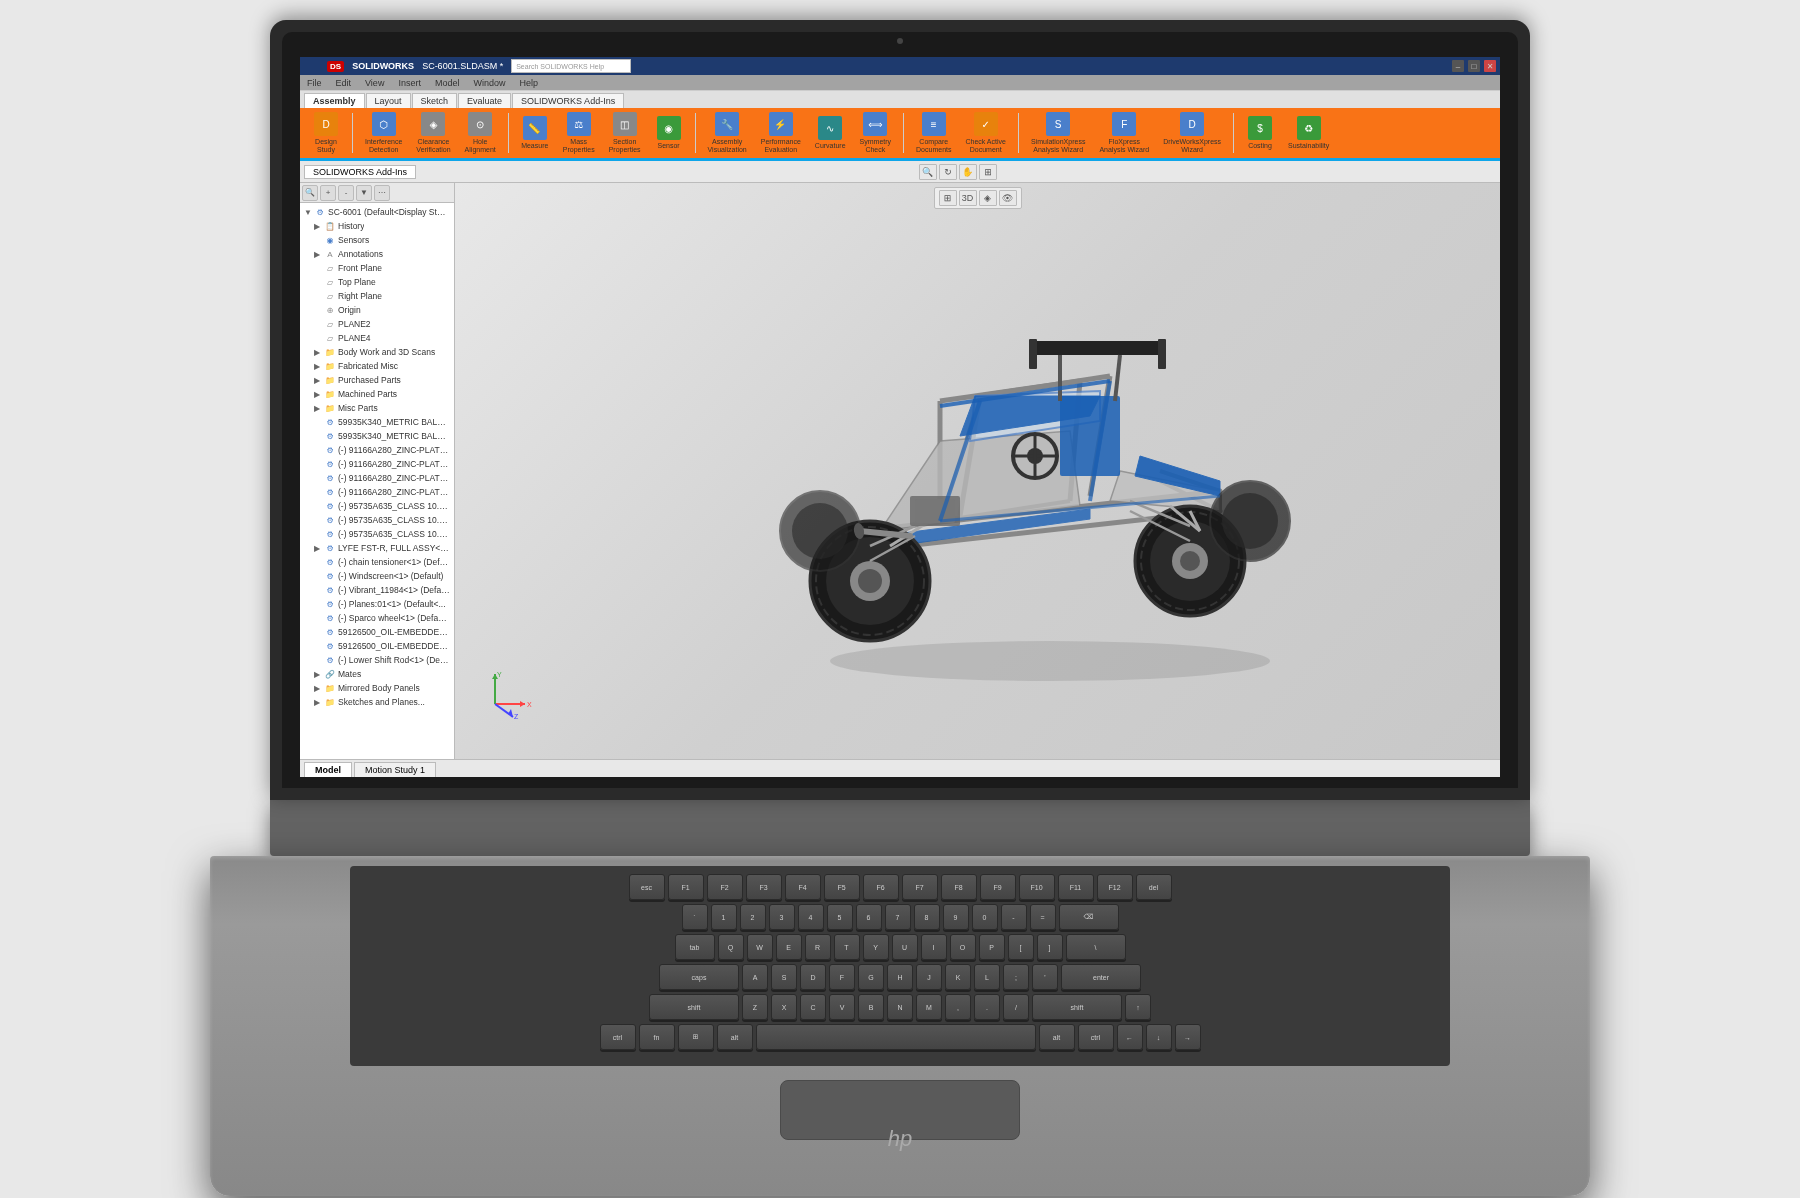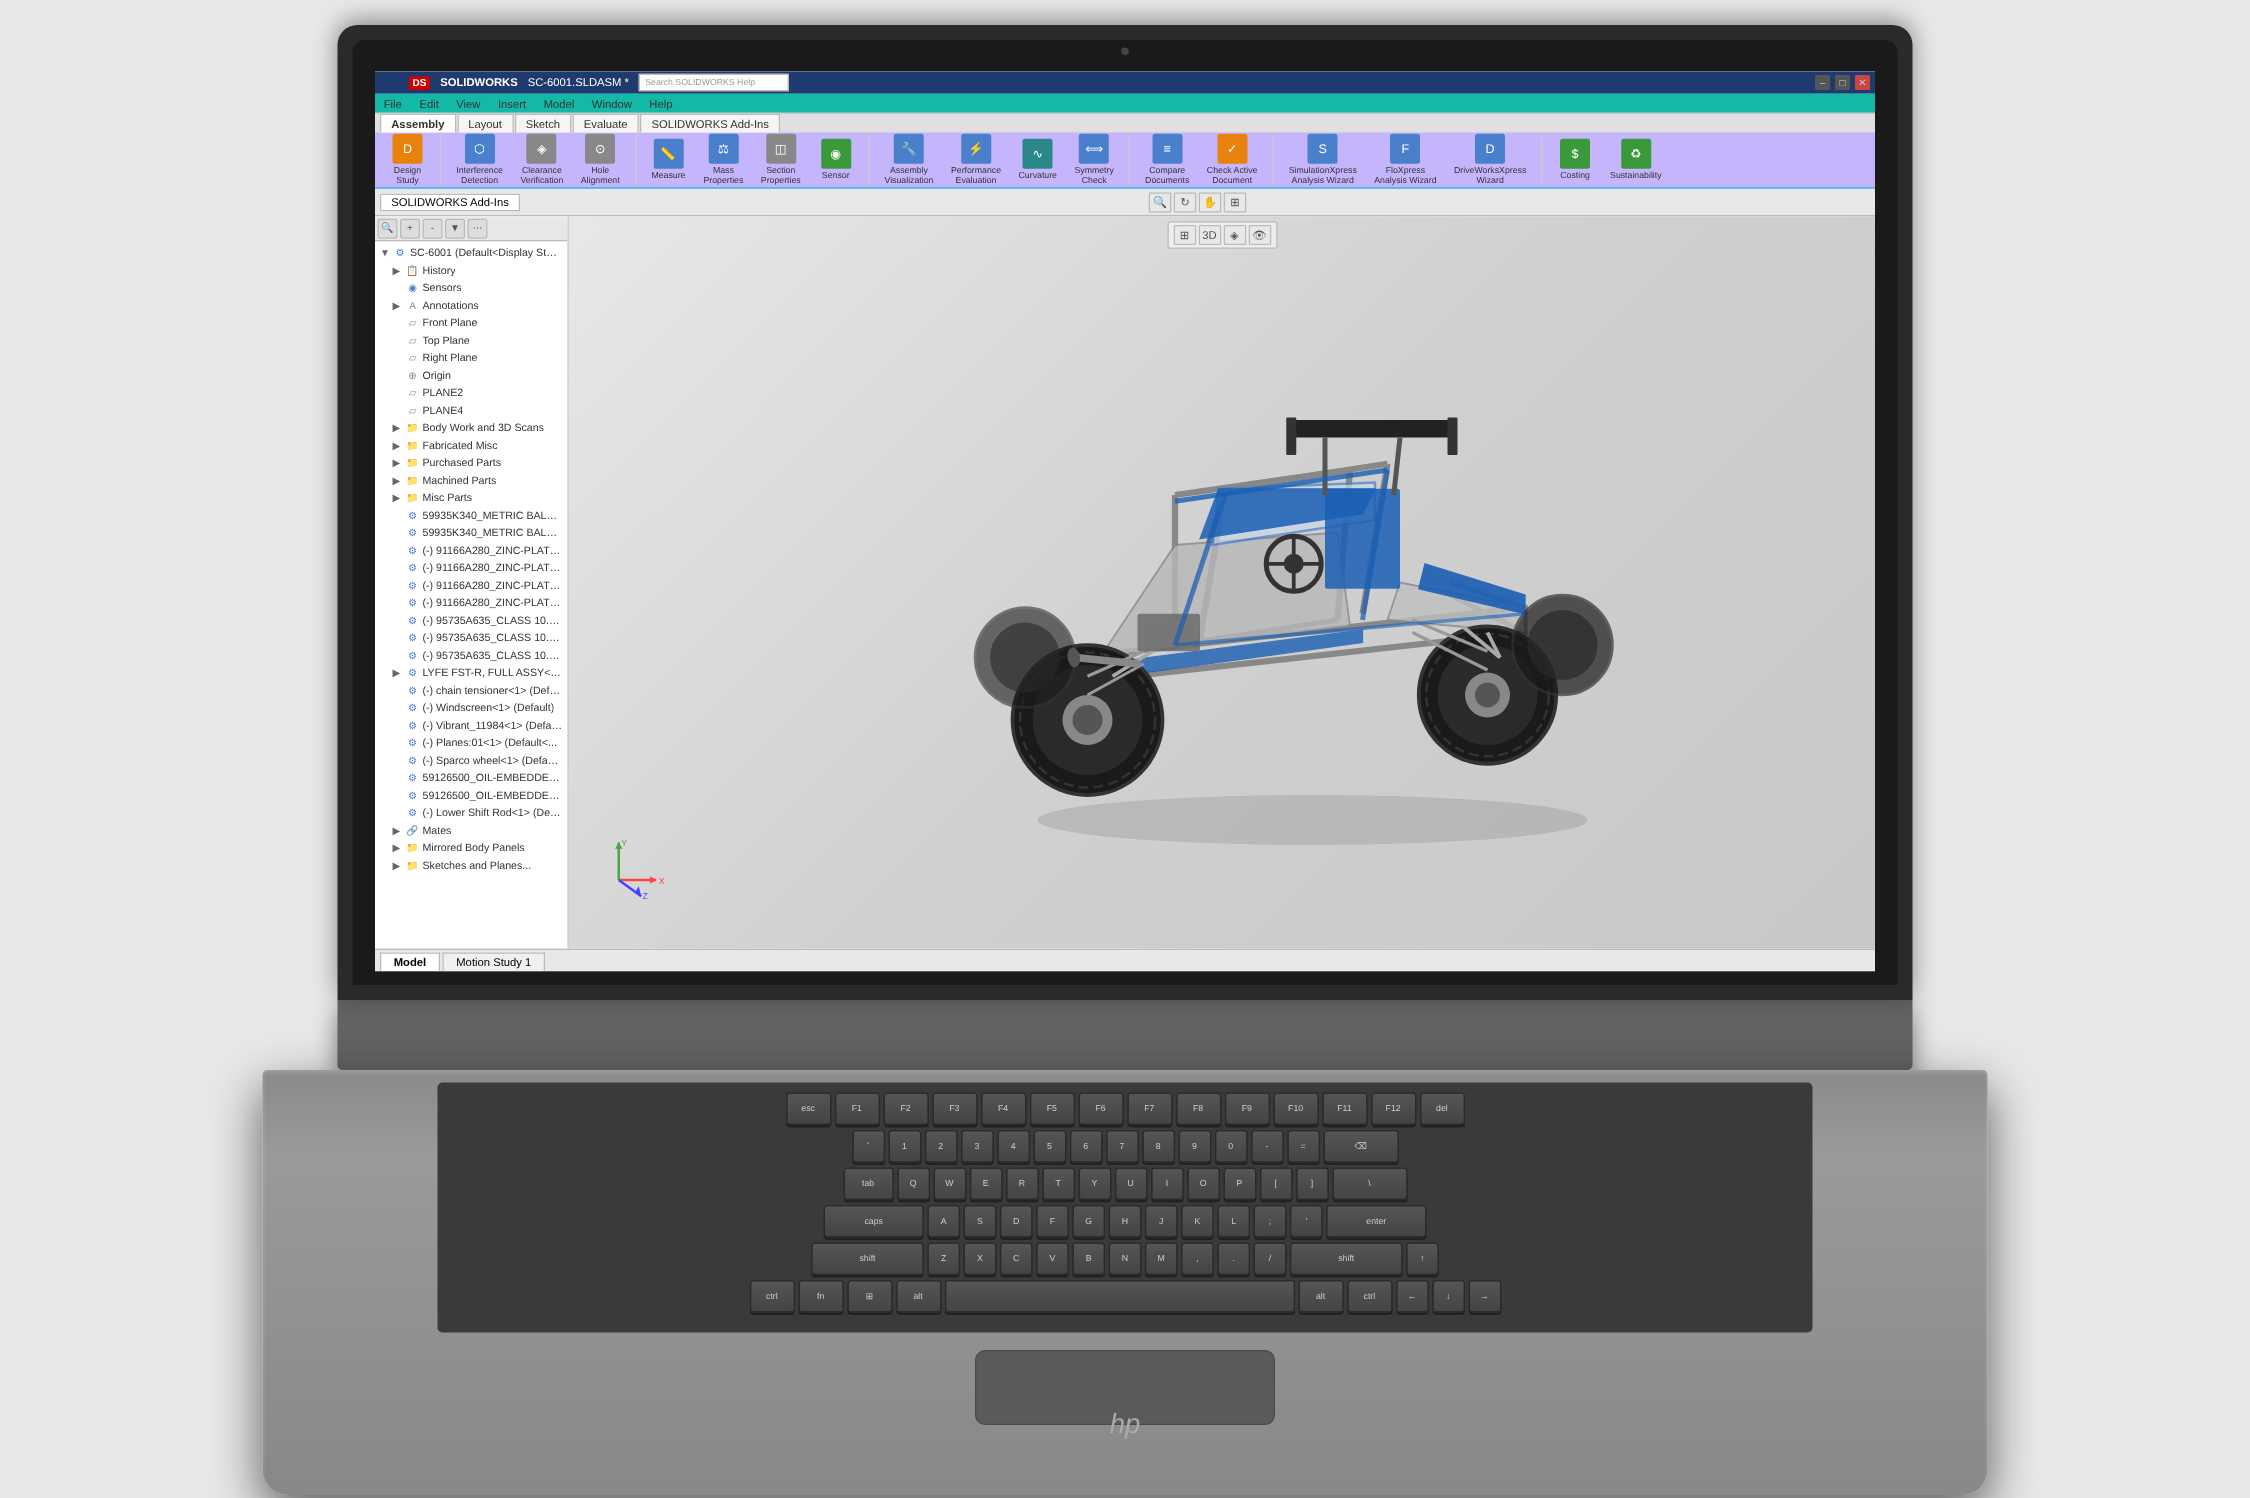--- a/index.html
+++ b/index.html
@@ -118,39 +118,39 @@
       justify-content: center;
       color: #ccc;
       font-size: 8px;
       cursor: pointer;
     }
     .title-btn.close { background: #c44; }
 
     
     .menu-bar {
       height: 16px;
-      background: #14b8a6;
+      background: #a3a3a3;
       border-bottom: 1px solid #ccc;
       display: flex;
       align-items: center;
       padding: 0 4px;
       gap: 8px;
       font-size: 9px;
       color: #333;
     }
     .menu-item {
       cursor: pointer;
       padding: 1px 3px;
     }
 
     
     .ribbon {
-      height: 60px;
-      background: #c4b5fd;
-      border-bottom: 1px solid #0ea5e9;
+      height: 70px;
+      background: #f97316;
+      border-bottom: 3px solid #0ea5e9;
       display: flex;
       flex-direction: column;
     }
     .ribbon-tabs {
       height: 18px;
       display: flex;
       align-items: flex-end;
       padding: 0 4px;
       gap: 1px;
       background: #e0e0e0;

